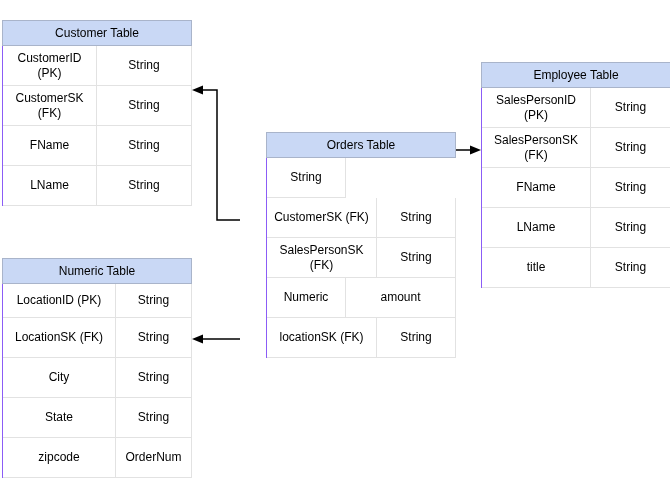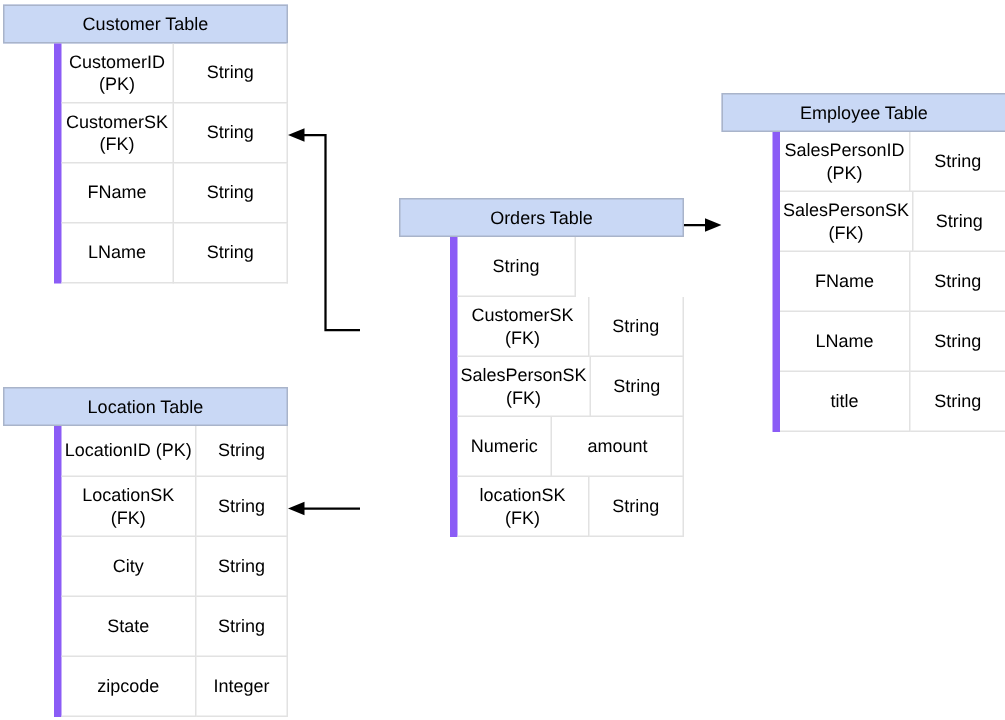--- a/index.html
+++ b/index.html
@@ -16,36 +16,36 @@
   .connectors { position: absolute; left: 0; top: 0; width: 670px; height: 480px; }
 
   .etable { position: absolute; background: #ffffff; }
   .etable .hdr {
     height: 26px; box-sizing: border-box;
     background: #c9d8f5;
     border: 1px solid #a9b4ca;
     display: flex; align-items: center; justify-content: center;
     text-align: center;
   }
-  .etable .tbody { border-left: 5px solid #8b5cf6; margin-left: 34px; }
+  .etable .tbody { border-left: 1px solid #8b5cf6; }
   .etable .row { display: flex; }
   .etable .cell {
     box-sizing: border-box;
     height: 40px;
     border-right: 1px solid #e2e2e2;
     border-bottom: 1px solid #e2e2e2;
     display: flex; align-items: center; justify-content: center;
     text-align: center;
     white-space: pre-line;
     line-height: 15px;
     padding: 0 2px;
   }
 
   
-  .tbl-customer { left: 2px; top: 3px; width: 190px; }
+  .tbl-customer { left: 2px; top: 20px; width: 190px; }
   .tbl-customer .c1 { width: 94px; }
   .tbl-customer .c2 { width: 95px; }
 
   
   .tbl-orders { left: 240px; top: 132px; width: 190px; padding-left: 26px; }
   .tbl-orders .c1 { width: 110px; }
   .tbl-orders .c2 { width: 79px; }
 
   
   .tbl-employee { left: 481px; top: 62px; width: 190px; }
@@ -151,38 +151,38 @@
         <div class="cell c2">String</div>
       </div>
       <div class="row">
         <div class="cell c1">title</div>
         <div class="cell c2">String</div>
       </div>
     </div>
   </div>
 
   <div class="etable tbl-location">
-    <div class="hdr">Location Table</div>
+    <div class="hdr">Numeric Table</div>
     <div class="tbody">
       <div class="row">
         <div class="cell c1">LocationID (PK)</div>
         <div class="cell c2">String</div>
       </div>
       <div class="row">
         <div class="cell c1">LocationSK (FK)</div>
         <div class="cell c2">String</div>
       </div>
       <div class="row">
         <div class="cell c1">City</div>
         <div class="cell c2">String</div>
       </div>
       <div class="row">
         <div class="cell c1">State</div>
         <div class="cell c2">String</div>
       </div>
       <div class="row">
         <div class="cell c1">zipcode</div>
-        <div class="cell c2">Integer</div>
+        <div class="cell c2">OrderNum</div>
       </div>
     </div>
   </div>
 
 </div>
 
 </body></html>

